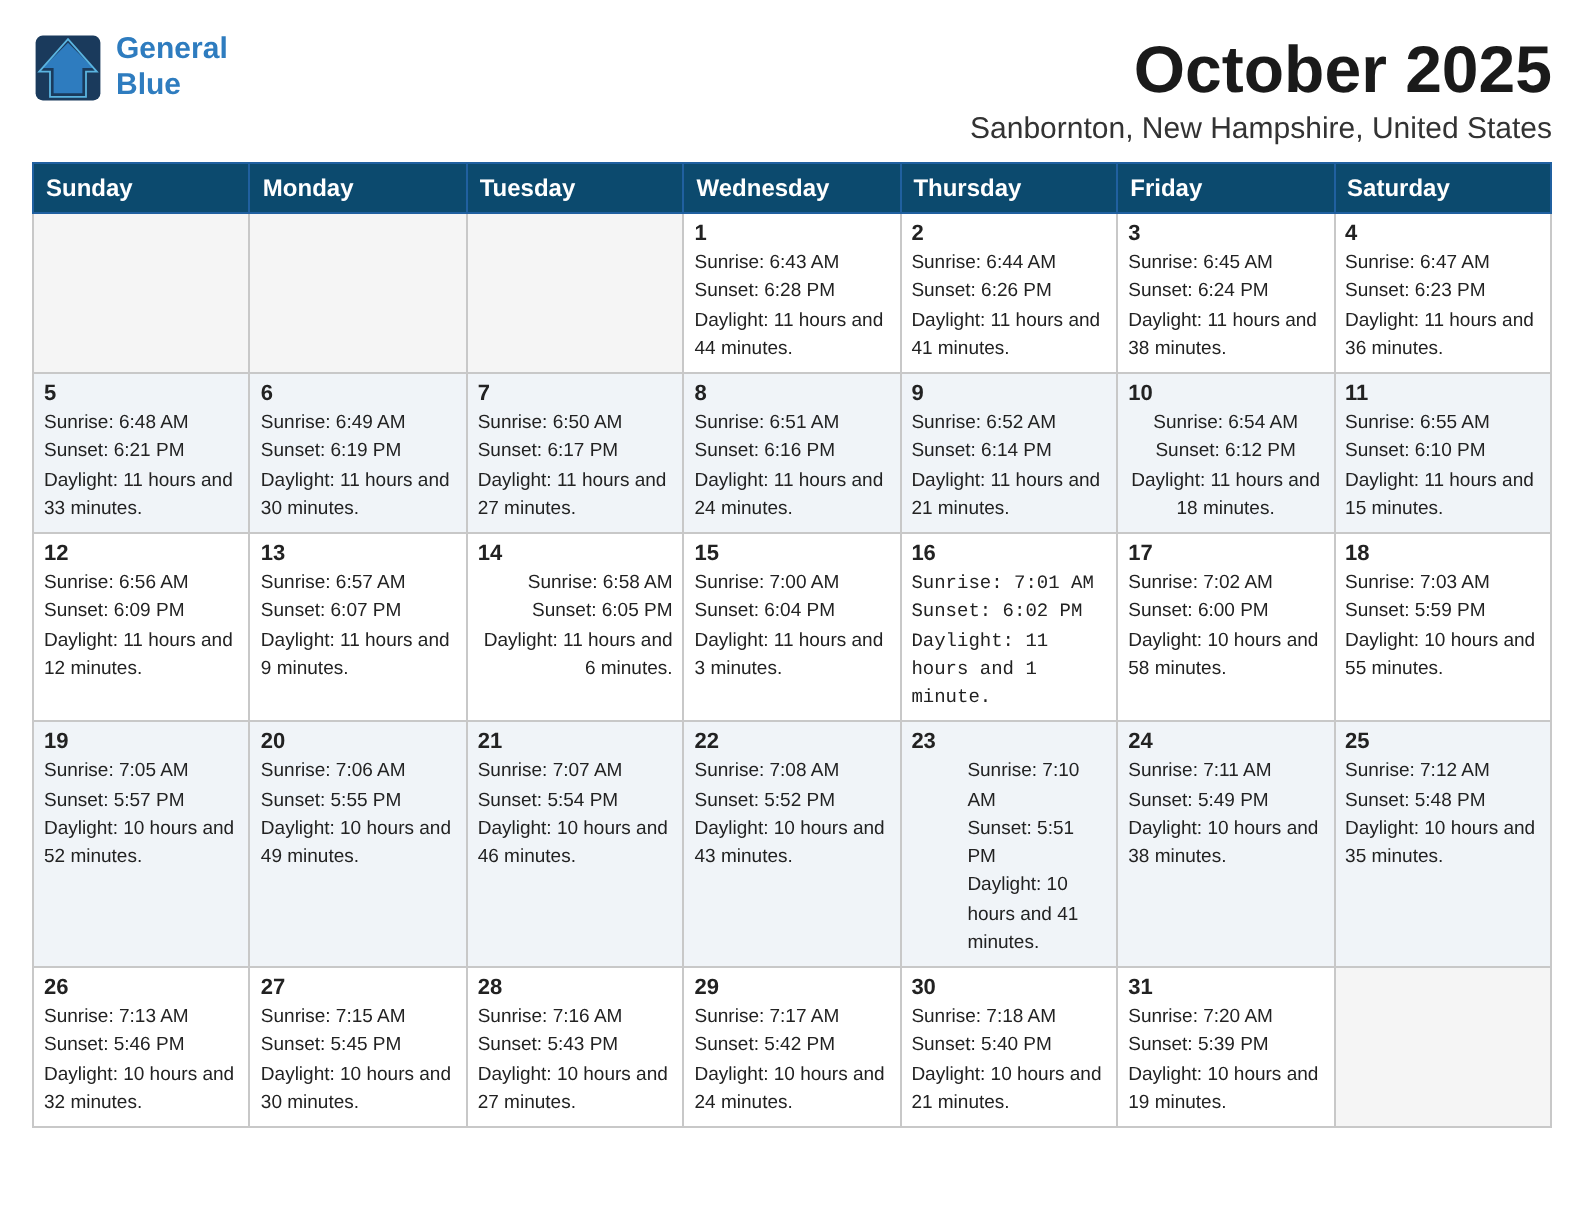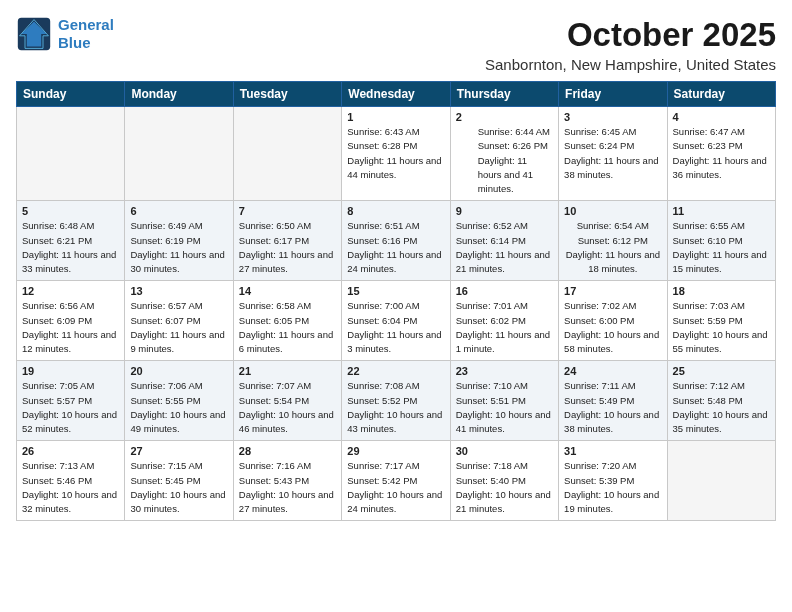--- a/index.html
+++ b/index.html
@@ -130,21 +130,21 @@
         <td class="empty"></td>
         <td class="empty"></td>
         <td>
           <span class="day-num">1</span>
           <div class="day-info" style="white-space: pre-line;">Sunrise: 6:43 AM
 Sunset: 6:28 PM
 Daylight: 11 hours and 44 minutes.</div>
         </td>
         <td>
           <span class="day-num">2</span>
-          <div class="day-info" style="white-space: pre-line; margin-left: 22px;">Sunrise: 6:44 AM
+          <div class="day-info" style="white-space: pre-line;">Sunrise: 6:44 AM
 Sunset: 6:26 PM
 Daylight: 11 hours and 41 minutes.</div>
         </td>
         <td>
           <span class="day-num">3</span>
           <div class="day-info" style="white-space: pre-line;">Sunrise: 6:45 AM
 Sunset: 6:24 PM
 Daylight: 11 hours and 38 minutes.</div>
         </td>
         <td>
@@ -206,33 +206,33 @@
 Daylight: 11 hours and 12 minutes.</div>
         </td>
         <td>
           <span class="day-num">13</span>
           <div class="day-info" style="white-space: pre-line;">Sunrise: 6:57 AM
 Sunset: 6:07 PM
 Daylight: 11 hours and 9 minutes.</div>
         </td>
         <td>
           <span class="day-num">14</span>
-          <div class="day-info" style="white-space: pre-line;">Sunrise: 6:58 AM
+          <div class="day-info" style="white-space: pre-line; text-align: right;">Sunrise: 6:58 AM
 Sunset: 6:05 PM
 Daylight: 11 hours and 6 minutes.</div>
         </td>
         <td>
           <span class="day-num">15</span>
           <div class="day-info" style="white-space: pre-line;">Sunrise: 7:00 AM
 Sunset: 6:04 PM
 Daylight: 11 hours and 3 minutes.</div>
         </td>
         <td>
           <span class="day-num">16</span>
-          <div class="day-info" style="white-space: pre-line;">Sunrise: 7:01 AM
+          <div class="day-info" style="white-space: pre-line; font-family: Liberation Mono, monospace;">Sunrise: 7:01 AM
 Sunset: 6:02 PM
 Daylight: 11 hours and 1 minute.</div>
         </td>
         <td>
           <span class="day-num">17</span>
           <div class="day-info" style="white-space: pre-line;">Sunrise: 7:02 AM
 Sunset: 6:00 PM
 Daylight: 10 hours and 58 minutes.</div>
         </td>
         <td>
@@ -262,21 +262,21 @@
 Daylight: 10 hours and 46 minutes.</div>
         </td>
         <td>
           <span class="day-num">22</span>
           <div class="day-info" style="white-space: pre-line;">Sunrise: 7:08 AM
 Sunset: 5:52 PM
 Daylight: 10 hours and 43 minutes.</div>
         </td>
         <td>
           <span class="day-num">23</span>
-          <div class="day-info" style="white-space: pre-line;">Sunrise: 7:10 AM
+          <div class="day-info" style="white-space: pre-line; margin-left: 28px;">Sunrise: 7:10 AM
 Sunset: 5:51 PM
 Daylight: 10 hours and 41 minutes.</div>
         </td>
         <td>
           <span class="day-num">24</span>
           <div class="day-info" style="white-space: pre-line;">Sunrise: 7:11 AM
 Sunset: 5:49 PM
 Daylight: 10 hours and 38 minutes.</div>
         </td>
         <td>

